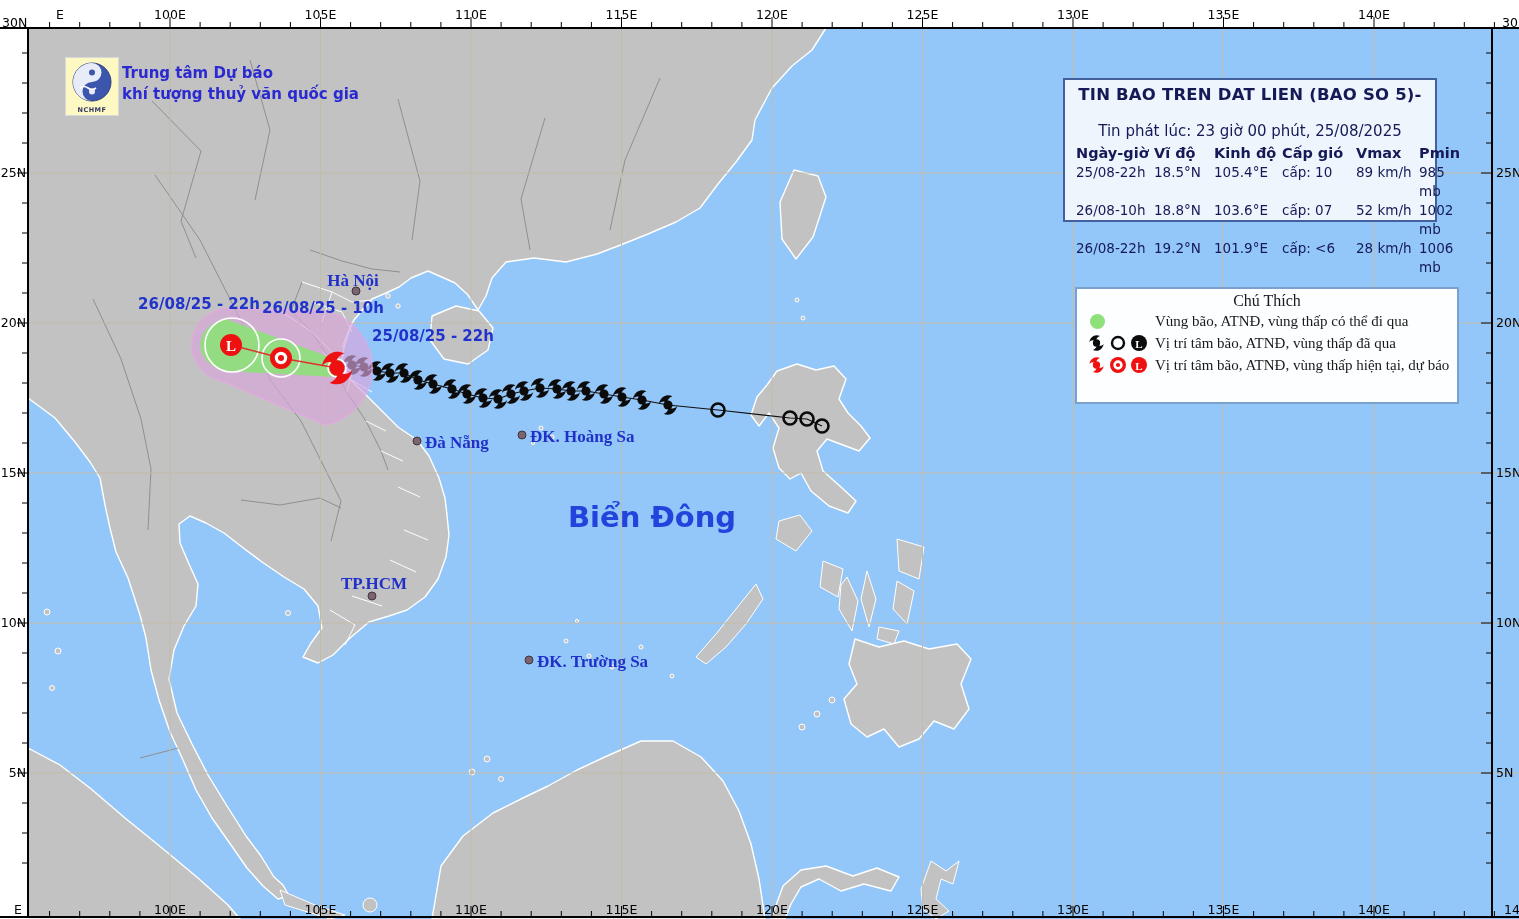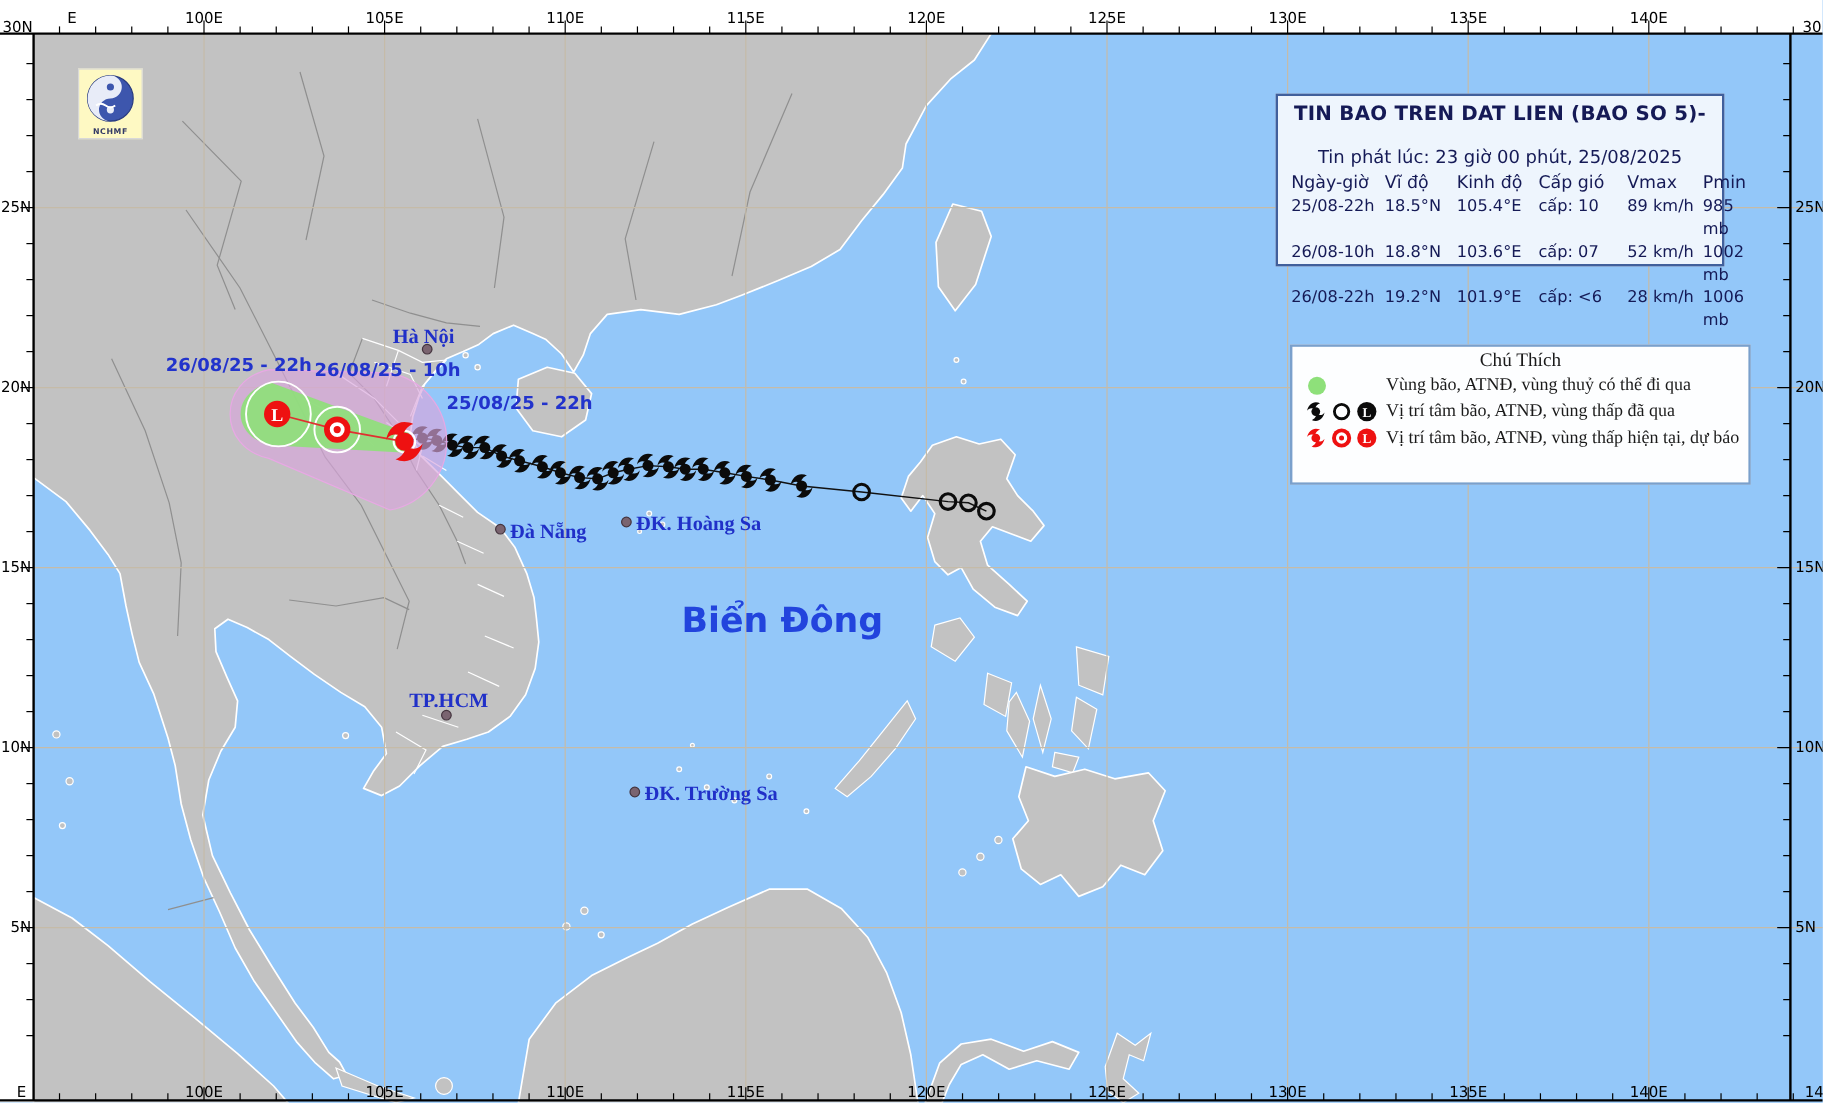--- a/index.html
+++ b/index.html
@@ -25,21 +25,21 @@
   .date-label{font:bold 15px "DejaVu Sans",sans-serif;fill:#2233cc;}
   .sea-label{font:bold 29px "DejaVu Sans",sans-serif;fill:#2244dd;}
   .marker-letter{font:bold 15px "Liberation Serif",serif;fill:#fff;text-anchor:middle;}
   
   #info-box{position:absolute;left:1063px;top:78px;width:374px;height:144px;box-sizing:border-box;
     background:#eef5fd;border:2px solid #41609c;color:#151a56;}
   #info-title{font-weight:bold;font-size:16.5px;text-align:center;margin-top:5px;letter-spacing:.2px;}
   #info-issued{font-size:15px;text-align:center;margin-top:18px;}
   #info-table{display:grid;grid-template-columns:78px 60px 68px 74px 63px 1fr;
     padding-left:11px;padding-right:4px;margin-top:4px;font-size:13.5px;line-height:19px;}
-  #info-table .hd{font-weight:normal;font-size:14.5px;}
+  #info-table .hd{font-weight:bold;font-size:14.5px;}
   
   #legend-box{position:absolute;left:1075px;top:243px;width:384px;height:117px;box-sizing:border-box;
     background:#fdfeff;border:2px solid #7aa0cc;font-family:"Liberation Serif",serif;color:#1a1a1a;margin-top:44px;}
   #legend-title{text-align:center;font-size:16px;margin-top:3px;}
   .lg-row{display:flex;align-items:center;height:22px;padding-left:8px;}
   .lg-icons{width:70px;display:flex;align-items:center;gap:3px;flex:0 0 70px;}
   .lg-label{font-size:15px;white-space:nowrap;}
   .disc{width:15px;height:15px;border-radius:50%;display:inline-block;margin-left:5px;}
   
   #logo-box{position:absolute;left:65px;top:57px;width:52px;height:57px;background:#fef9c3;
@@ -424,20 +424,24 @@
 <div id="logo-box">
   <svg width="40" height="40" style="margin-top:4px">
     <circle cx="20" cy="20" r="19" fill="#3d56ad" stroke="#2a3c80" stroke-width="1"></circle>
     <path d="M20,1 A19,19 0 0 0 20,39 A9.5,9.5 0 0 1 20,20 A9.5,9.5 0 0 0 20,1 Z" fill="#e8ecf8"></path>
     <circle cx="20" cy="10.5" r="3" fill="#3d56ad"></circle>
     <circle cx="20" cy="29.5" r="3" fill="#e8ecf8"></circle>
     <path d="M8,26 q4,-3 8,0 q4,3 8,0" stroke="#ffffff" fill="none" stroke-width="1.6"></path>
   </svg>
   <div id="logo-text">NCHMF</div>
 </div>
+<div id="org-name">
+  <div>Trung tâm Dự báo</div>
+  <div>khí tượng thuỷ văn quốc gia</div>
+</div>
 
 <div id="info-box">
   <div id="info-title">TIN BAO TREN DAT LIEN (BAO SO 5)-</div>
   <div id="info-issued">Tin phát lúc: 23 giờ 00 phút, 25/08/2025</div>
   <div id="info-table">
         <div class="hd">Ngày-giờ</div>
         <div class="hd">Vĩ độ</div>
         <div class="hd">Kinh độ</div>
         <div class="hd">Cấp gió</div>
         <div class="hd">Vmax</div>
@@ -463,21 +467,21 @@
       </div>
 </div>
 
 <div id="legend-box">
   <div id="legend-title">Chú Thích</div>
   <div id="legend-rows">
         <div class="lg-row">
           <div class="lg-icons">
             <span class="disc" style="background: rgb(142, 224, 122);"></span>
           </div>
-          <div class="lg-label">Vùng bão, ATNĐ, vùng thuỷ có thể đi qua</div>
+          <div class="lg-label">Vùng bão, ATNĐ, vùng thấp có thể đi qua</div>
         </div>
         <div class="lg-row">
           <div class="lg-icons">
             <svg width="66" height="20">
               <use width="19" height="19" x="2" y="0.5" fill="#0b0b0b" href="#cy"></use>
               <circle cx="33" cy="10" r="6" fill="none" stroke="#0b0b0b" stroke-width="2.4"></circle>
               <circle cx="54" cy="10" r="8" fill="#0b0b0b"></circle>
               <text x="54" y="14.5" text-anchor="middle" fill="#fff" style="font:bold 11px &quot;Liberation Serif&quot;,serif">L</text>
             </svg>
           </div>

